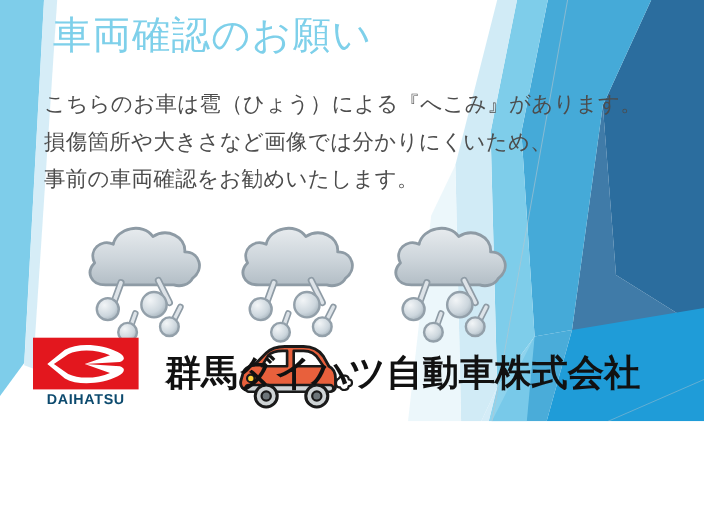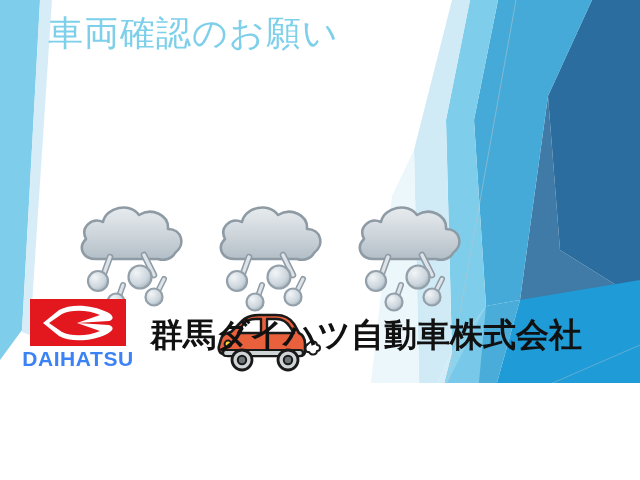--- a/index.html
+++ b/index.html
@@ -93,23 +93,23 @@
   .dh-badge {
     width: 96px;
     height: 47px;
     background: #e3171e;
     display: flex;
     align-items: center;
     justify-content: center;
   }
   .dh-wordmark {
     margin-top: 2px;
-    font-size: 21px;
+    font-size: 13px;
     font-weight: bold;
-    color: #3b82f6;
+    color: #0c4a6e;
     letter-spacing: 0.6px;
     line-height: 1;
   }
   .company-name {
     margin-left: 24px;
     font-size: 33px;
     font-weight: bold;
     color: #111111;
     letter-spacing: 0px;
     white-space: nowrap;
@@ -142,20 +142,25 @@
     <polygon points="420,420 452,352 420,480 398,480" fill="#cfeaf6" opacity="0.9"></polygon>
 
     <line x1="516" y1="0" x2="430" y2="480" stroke="#b9c6cd" stroke-width="0.8" opacity="0.65"></line>
     <line x1="640" y1="345" x2="330" y2="480" stroke="#b9c6cd" stroke-width="0.8" opacity="0.5"></line>
 
     <polygon points="0,0 452,0 398,480 0,480" fill="#ffffff" opacity="0"></polygon>
   </svg>
 
   <div class="title">車両確認のお願い</div>
 
+  <div class="body-block">
+    <div class="body-line">こちらのお車は雹（ひょう）による『へこみ』があります。</div>
+    <div class="body-line">損傷箇所や大きさなど画像では分かりにくいため、</div>
+    <div class="body-line">事前の車両確認をお勧めいたします。</div>
+  </div>
 
   <div class="clouds">
 
     <svg class="cloud-icon" viewBox="0 0 122 122">
       <defs>
         <linearGradient id="cg" x1="0" y1="0" x2="0" y2="1">
           <stop offset="0%" stop-color="#e7ebee"></stop>
           <stop offset="55%" stop-color="#ccd4da"></stop>
           <stop offset="100%" stop-color="#b2bdc5"></stop>
         </linearGradient>

